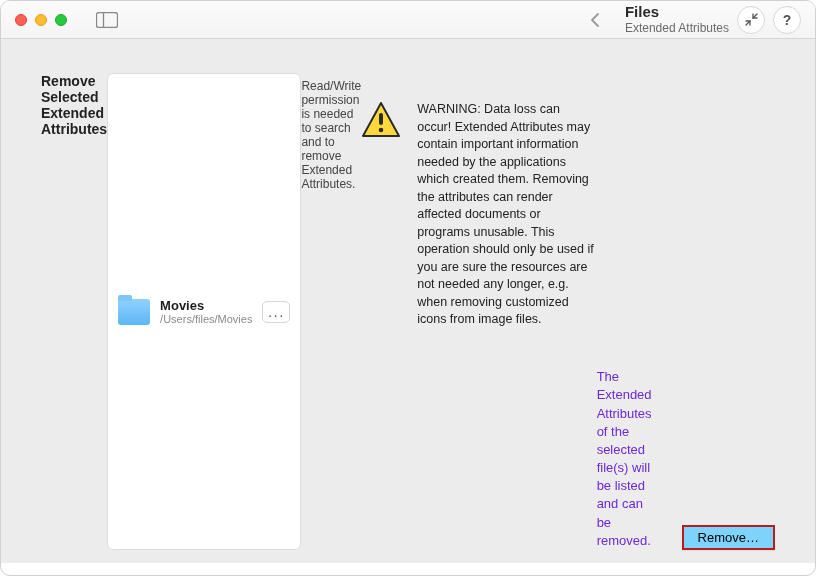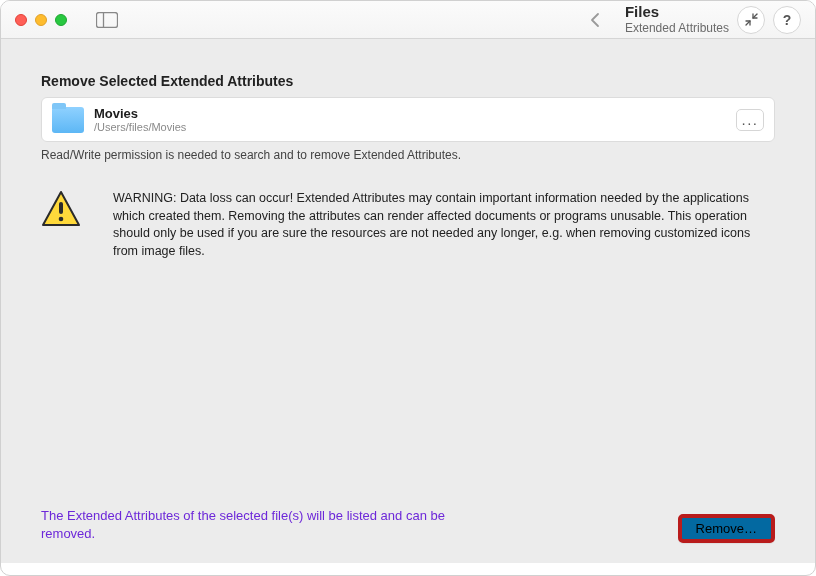--- a/index.html
+++ b/index.html
@@ -47,22 +47,22 @@
     .tb-right { margin-left: auto; display:flex; gap:8px; }
     .round-btn {
       width: 28px; height: 28px; border-radius: 50%;
       border:1px solid #d6d6d6; background:#fff;
       display:flex; align-items:center; justify-content:center;
       color:#555; font-weight:600;
     }
     .content {
       background: #ececec;
       height: calc(576px - 52px);
-      padding: 34px 40px 20px 40px;
-      display:flex; flex-direction:column;
+      padding: 34px 40px 13px 40px;
+      display:flex; flex-direction:row;
     }
     .section-title { font-size: 14px; font-weight: 700; color:#222; margin-bottom:8px; }
     .prompt { font-size:13px; color:#222; margin-bottom:4px; }
     .file-card {
       background: #ffffff;
       border: 1px solid #dcdcdc;
       border-radius: 6px;
       padding: 8px 10px;
       display:flex;
       align-items:center;
@@ -81,37 +81,37 @@
     .file-info { flex:1; }
     .file-name { font-size:13px; font-weight:700; }
     .file-path { font-size:11px; color:#8a8a8a; }
     .ellipsis-btn {
       width: 28px; height:22px; border-radius:5px;
       border:1px solid #d6d6d6; background:#fff;
       display:flex; align-items:center; justify-content:center;
       font-size: 15px; color:#555; letter-spacing:1.5px;
     }
     .permission-note { font-size:12px; color:#444; margin-top:6px; }
-    .warning-row { display:flex; gap:32px; margin-top:28px; align-items:flex-start; }
+    .warning-row { display:flex; gap:16px; margin-top:28px; align-items:flex-start; }
     .warn-icon { width:40px; flex-shrink:0; }
     .warn-text {
       font-size: 12.5px; color:#222; line-height:1.4;
     }
     .footer {
       margin-top:auto;
       display:flex;
       align-items:flex-end;
       justify-content:space-between;
       gap: 30px;
     }
     .footer-text { font-size:13px; color:#6d28d9; max-width: 430px; line-height:1.4; }
     .remove-btn {
-      background: #0369a1;
-      border:4px solid #b91c1c;
-      border-radius:5px;
+      background: #7dd3fc;
+      border:2px solid #b91c1c;
+      border-radius:0;
       padding: 3px 14px;
       font-size:13px;
       box-shadow: 0 1px 1px rgba(0,0,0,0.06);
     }
     svg { display:block; }
   </style>
 </head>
 <body>
 
 <div class="titlebar">

